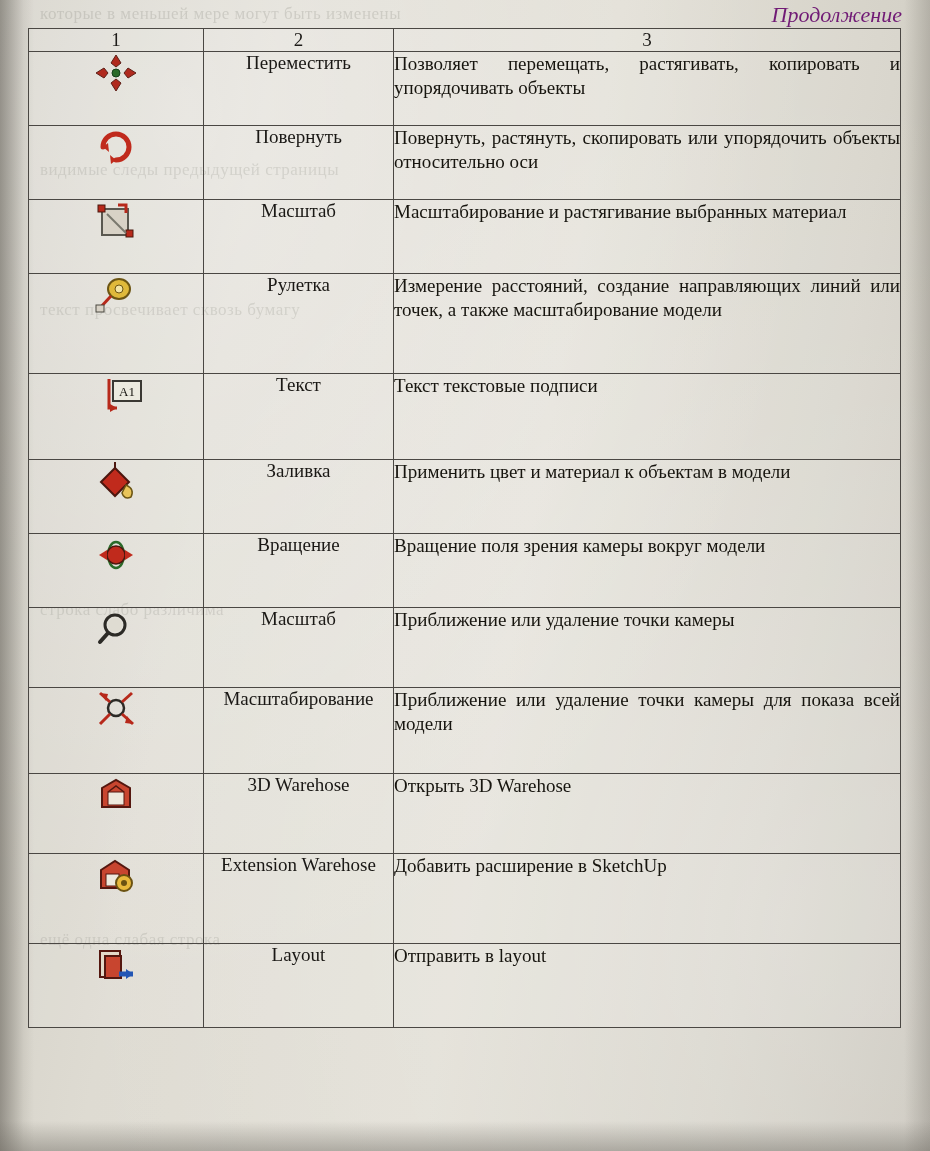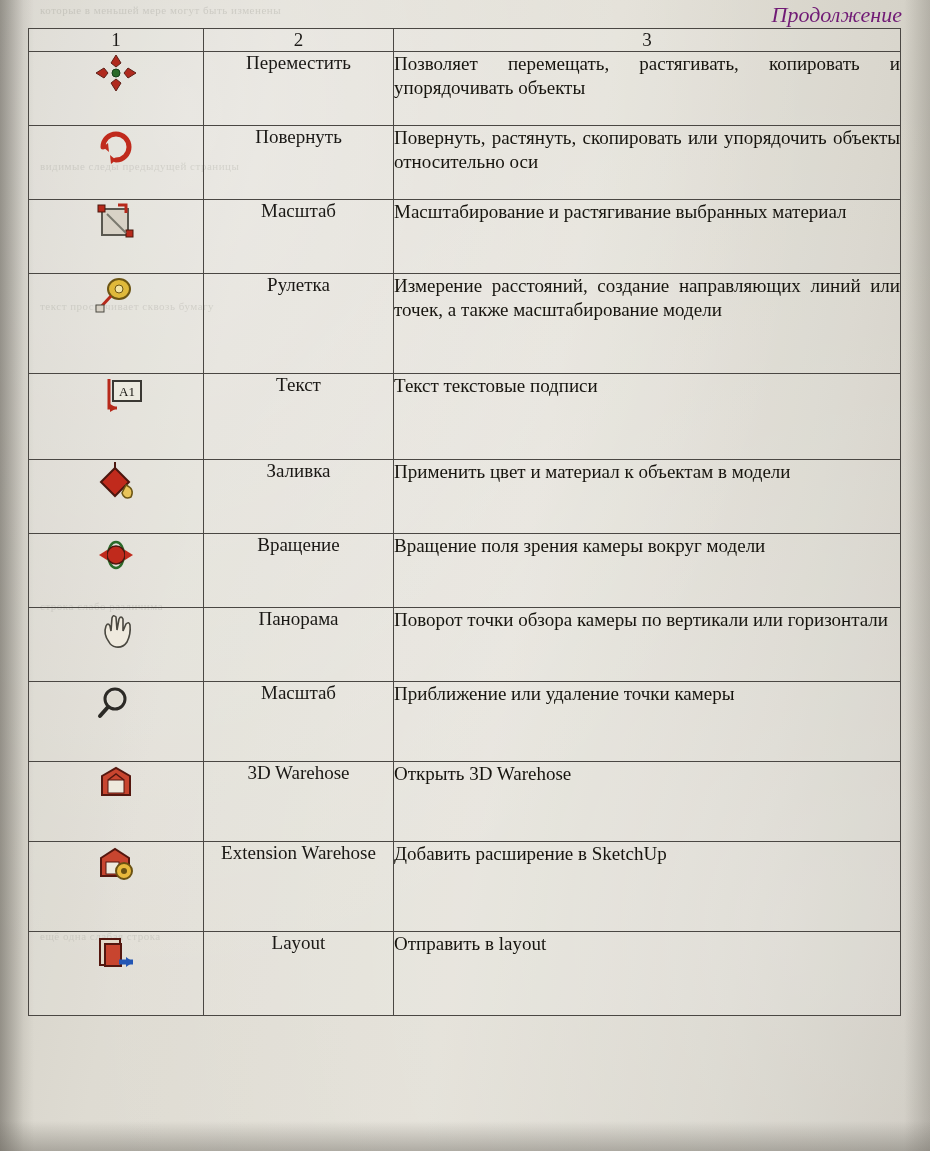--- a/index.html
+++ b/index.html
@@ -39,21 +39,21 @@
     position: absolute;
     right: 0; top: 0; bottom: 0;
     width: 26px;
     background: linear-gradient(270deg, rgba(120,116,108,0.35), rgba(255,255,255,0));
   }
 
   
   .bleed {
     position: absolute;
     color: rgba(120,118,110,0.22);
-    font-size: 11px;
+    font-size: 17px;
     letter-spacing: 0.5px;
     white-space: nowrap;
     pointer-events: none;
   }
 
   .continuation {
     position: absolute;
     right: 28px;
     top: 2px;
     font-style: italic;
@@ -214,35 +214,41 @@
       <tr style="height: 74px;">
         <td class="icon-cell"><span class="icon"><svg width="46" height="42" viewBox="0 0 46 42">
       <ellipse cx="23" cy="21" rx="8" ry="13" fill="none" stroke="#2a6b2a" stroke-width="2.5"></ellipse>
       <circle cx="23" cy="21" r="9" fill="#c02a1c" stroke="#4c170f" stroke-width="1.5"></circle>
       <path d="M6 21 l8 -5 l0 10 z" fill="#c02a1c"></path>
       <path d="M40 21 l-8 -5 l0 10 z" fill="#c02a1c"></path>
     </svg></span></td>
         <td class="name-cell">Вращение</td>
         <td class="desc-cell">Вращение поля зрения камеры вокруг модели</td>
       </tr>
-      <tr style="height: 74px;">
-        <td class="icon-cell"><span class="icon"><svg width="46" height="42" viewBox="0 0 46 42">
-      <path d="M16 34 q-6 -8 -3 -16 q2 -4 4 0 l1 5 l1 -13 q1 -4 4 -1 l1 13 l2 -11 q2 -4 4 0 l0 12 l3 -7 q3 -3 4 1 q1 9 -3 17 q-4 6 -11 5 q-5 -1 -7 -5 z" fill="#efeade" stroke="#4a4840" stroke-width="1.6"></path>
-    </svg></span></td>
-        <td class="name-cell">Панорама</td>
-        <td class="desc-cell">Поворот точки обзора камеры по вертика­ли или горизонтали</td>
-      </tr>
       <tr style="height: 80px;">
         <td class="icon-cell"><span class="icon"><svg width="46" height="42" viewBox="0 0 46 42">
       <circle cx="22" cy="17" r="10" fill="none" stroke="#2c2a26" stroke-width="3"></circle>
       <circle cx="22" cy="17" r="7" fill="#dfdcd2"></circle>
       <path d="M15 25 L7 34" stroke="#2c2a26" stroke-width="4" stroke-linecap="round"></path>
     </svg></span></td>
         <td class="name-cell">Масштаб</td>
         <td class="desc-cell">Приближение или удаление точки ка­меры</td>
+      </tr>
+      <tr style="height: 86px;">
+        <td class="icon-cell"><span class="icon"><svg width="46" height="42" viewBox="0 0 46 42">
+      <circle cx="23" cy="20" r="8" fill="none" stroke="#2c2a26" stroke-width="2.5"></circle>
+      <path d="M17 14 L7 5" stroke="#b7291b" stroke-width="3"></path>
+      <path d="M7 5 l8 1 l-2 7 z" fill="#b7291b"></path>
+      <path d="M29 26 L40 36" stroke="#b7291b" stroke-width="3"></path>
+      <path d="M40 36 l-8 -1 l2 -7 z" fill="#b7291b"></path>
+      <path d="M29 14 L39 5" stroke="#b7291b" stroke-width="3"></path>
+      <path d="M17 26 L7 36" stroke="#b7291b" stroke-width="3"></path>
+    </svg></span></td>
+        <td class="name-cell">Масштабиро­вание</td>
+        <td class="desc-cell">Приближение или удаление точки каме­ры для показа всей модели</td>
       </tr>
       <tr style="height: 80px; margin-left: 28px;">
         <td class="icon-cell"><span class="icon"><svg width="46" height="42" viewBox="0 0 46 42">
       <path d="M9 14 L23 6 L37 14 L37 33 L9 33 Z" fill="#c8452f" stroke="#54170f" stroke-width="2"></path>
       <rect x="15" y="18" width="16" height="13" fill="#eee9dd" stroke="#54170f"></rect>
       <path d="M15 18 L23 12 L31 18" fill="none" stroke="#54170f" stroke-width="1.5"></path>
     </svg></span></td>
         <td class="name-cell">3D Warehose</td>
         <td class="desc-cell">Открыть 3D Warehose</td>
       </tr>

